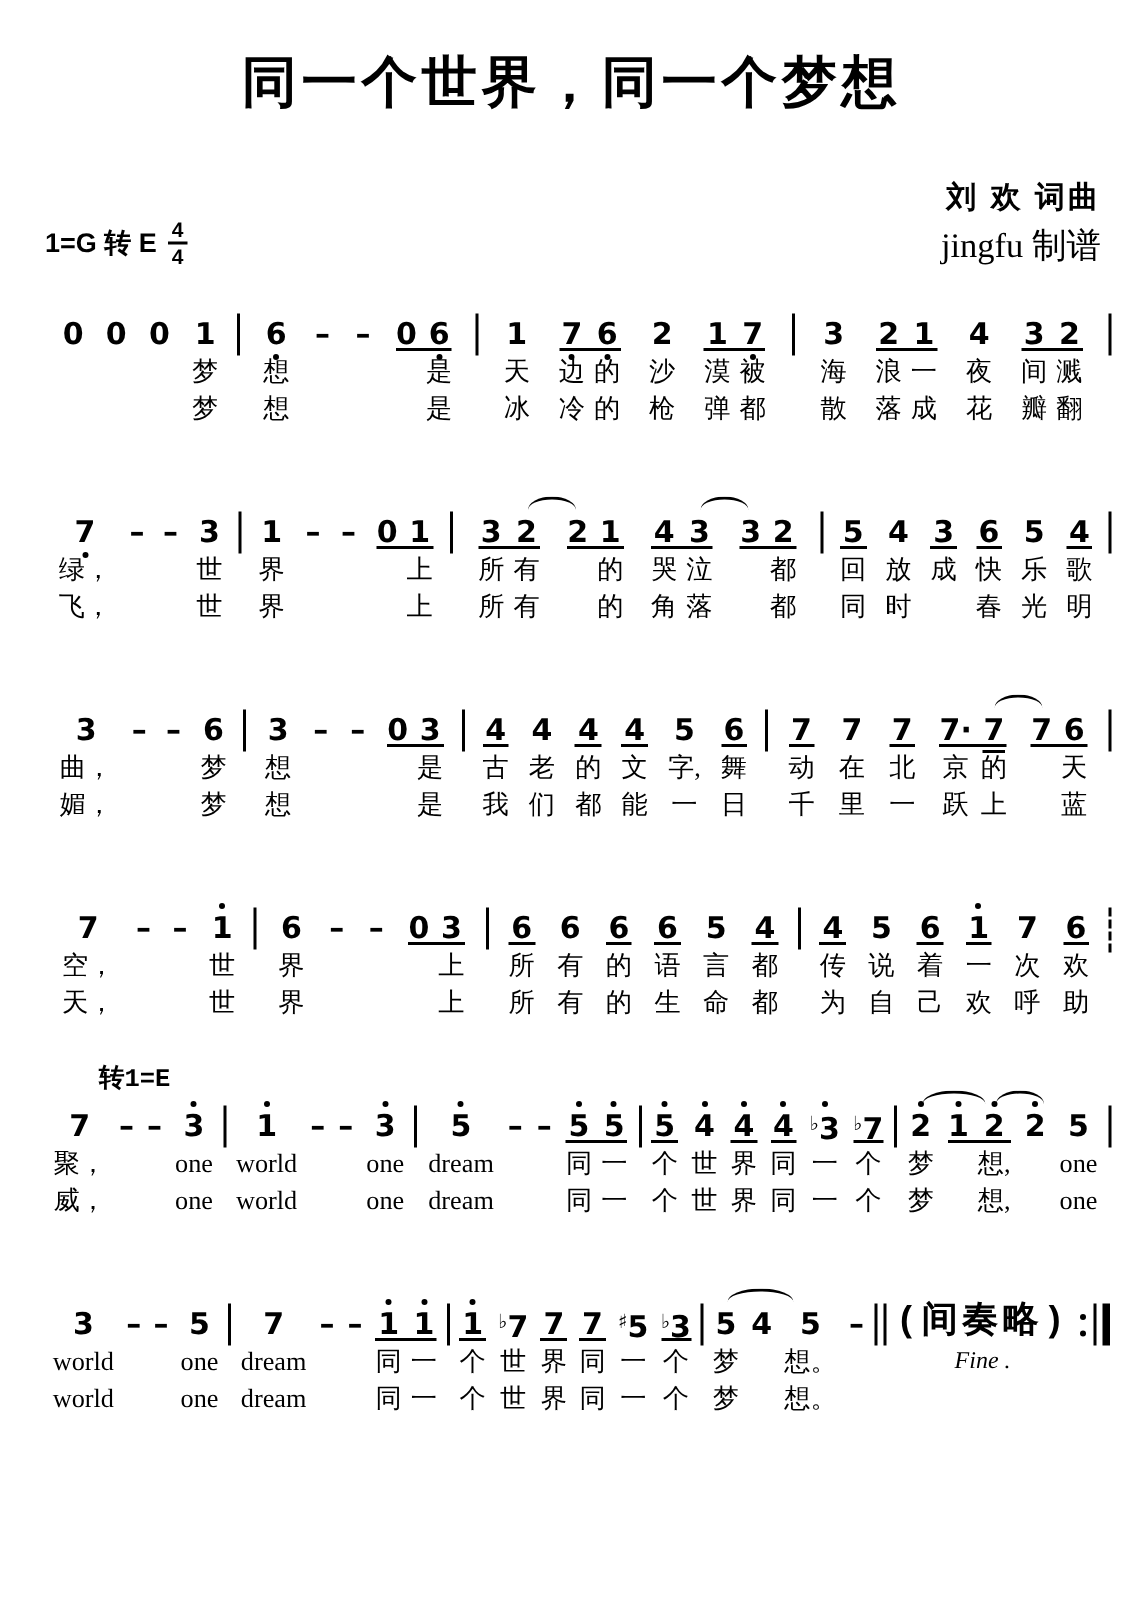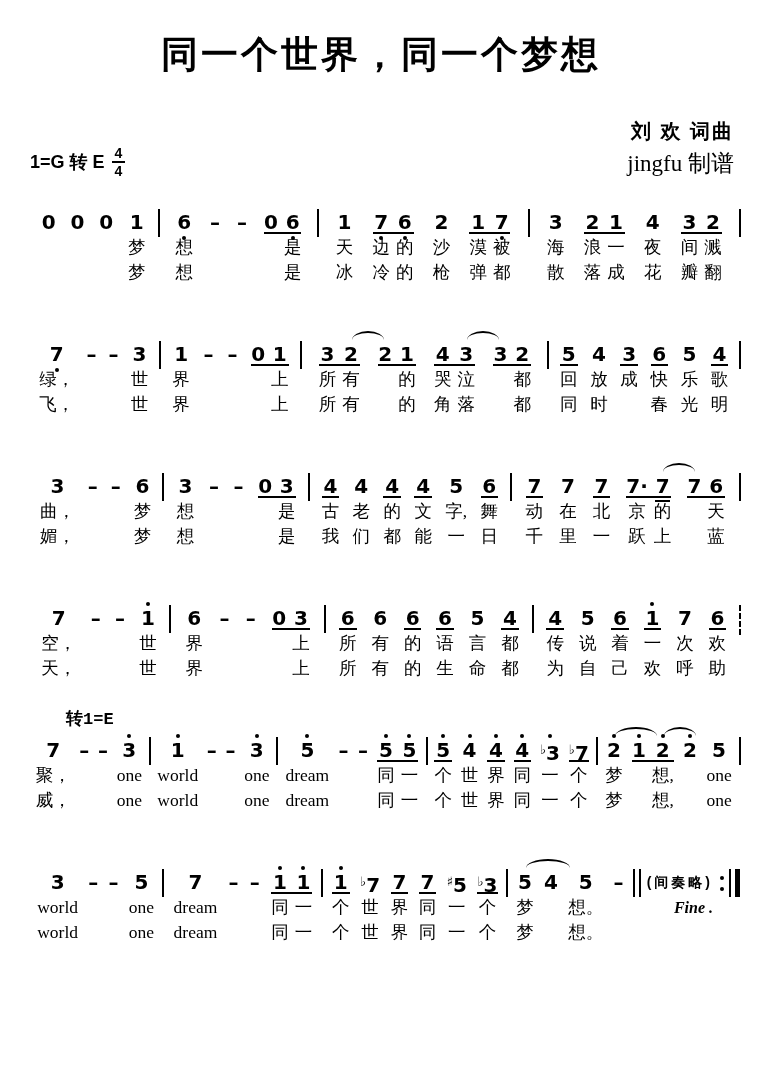--- a/index.html
+++ b/index.html
@@ -71,25 +71,25 @@
     height:25px; line-height:25px; font-size:17.5px; white-space:nowrap;
     min-height:25px; font-family:"Liberation Serif", serif;
   }
   .bar { width:2px; height:28px; background:#000; flex:0 0 auto; margin:0 1px; }
   .bar.dashed { width:0; background:transparent; border-left:2px dashed #000; height:30px; }
   .bar.thick { width:5px; }
   .endseq { display:flex; align-items:flex-start; }
   .endseq .bar { margin:0 2px; }
   .tailcell { display:flex; flex-direction:column; padding:0 4px; }
   .tailtext {
-    font-size:14px; font-weight:bold; letter-spacing:3px; white-space:nowrap;
-    height:26px; line-height:26px; font-family:Liberation Sans, sans-serif;
+    font-size:24px; font-weight:bold; letter-spacing:3px; white-space:nowrap;
+    height:26px; line-height:26px; font-family:Liberation Mono, monospace;
   }
   .fine {
-    font-style:italic; font-weight:bold; font-size:16px; text-align:right;
+    font-style:italic; font-weight:normal; font-size:16px; text-align:center;
     font-family:"Liberation Serif", serif;
   }
   .rdots {
     display:flex; flex-direction:column; justify-content:center;
     gap:7px; height:28px; margin:0 3px;
   }
   .rdot { width:4px; height:4px; border-radius:50%; background:#000; }
   .repeat { display:flex; align-items:flex-start; }
 </style>
 </head>

